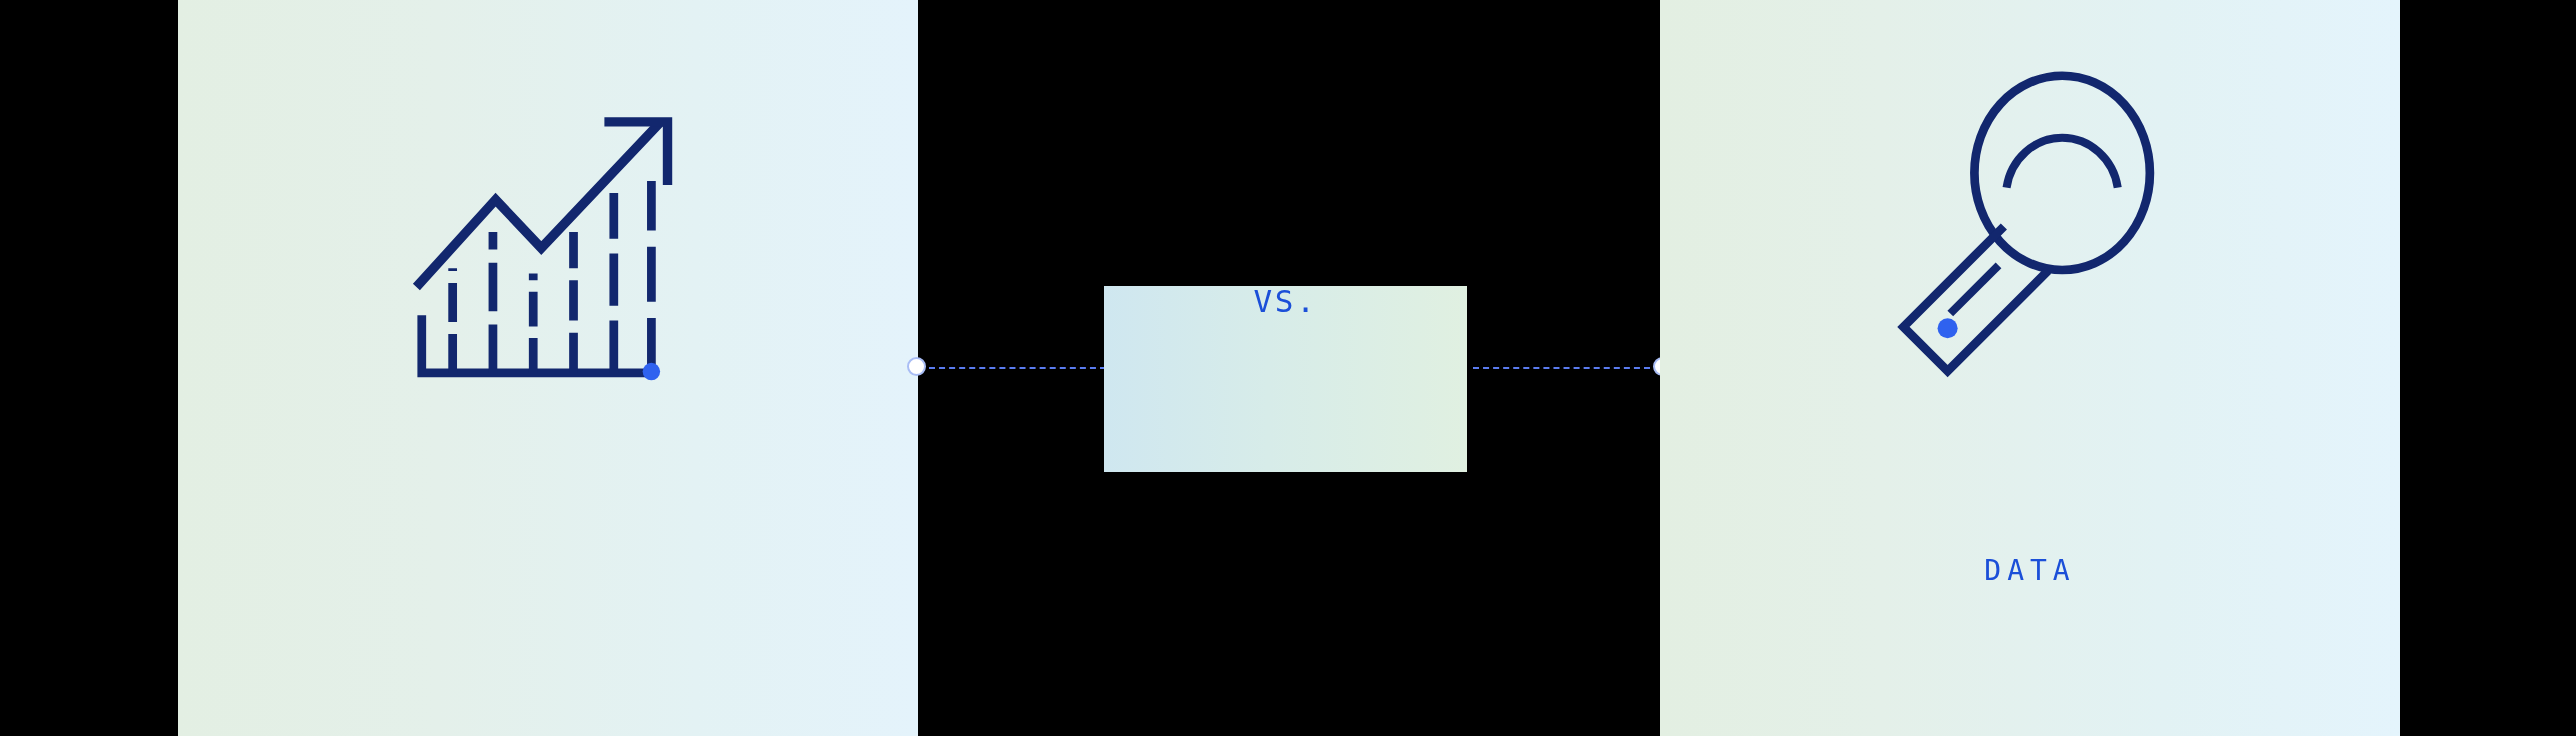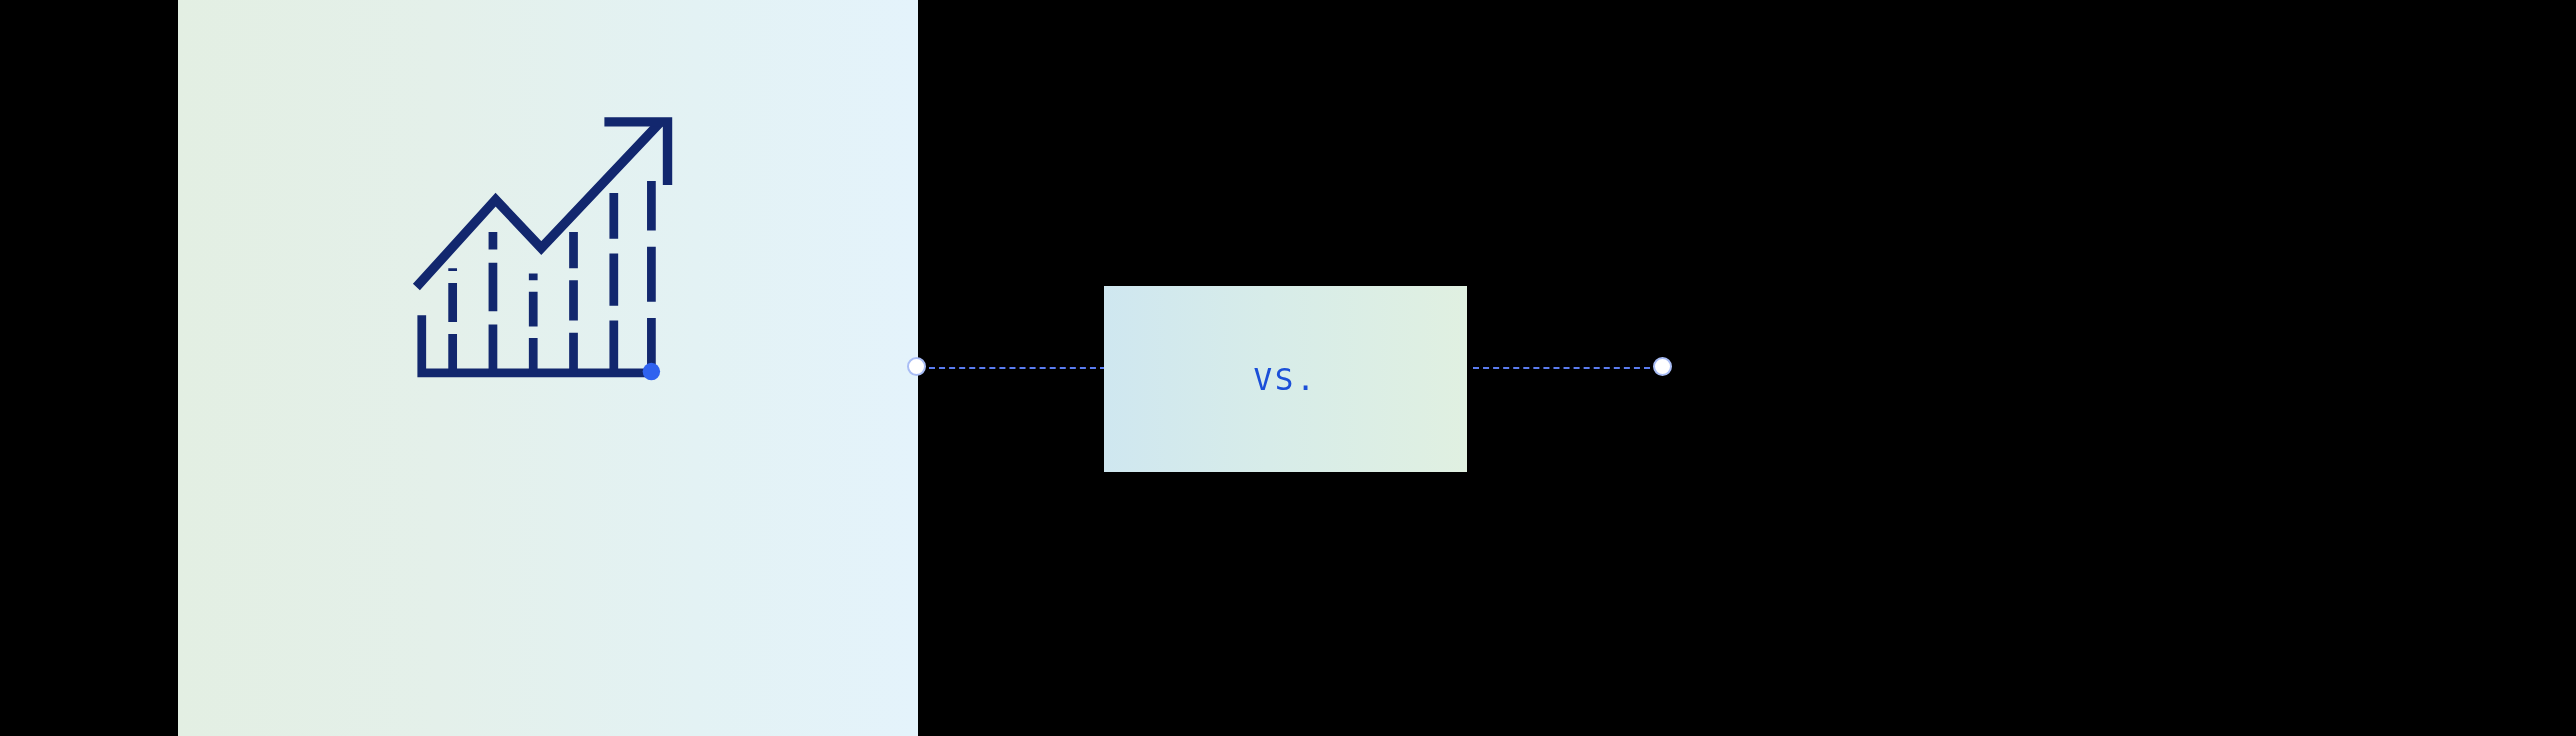--- a/index.html
+++ b/index.html
@@ -95,21 +95,20 @@
 
   
   .vs-box {
     position: absolute;
     left: 1104px;
     top: 286px;
     width: 363px;
     height: 186px;
     background: linear-gradient(to right, #cfe7f0 0%, #d7ece9 45%, #e0f0e1 100%);
     display: flex;
-    align-items: center;
     justify-content: center;
   }
   .vs-text {
     color: #1b4fd8;
     font-size: 31px;
     letter-spacing: 2.7px;
     font-family: "DejaVu Sans Mono", "Liberation Mono", monospace;
     line-height: 1;
   }
 </style>
@@ -147,15 +146,35 @@
     <div class="conn-node conn-node-left"></div>
     <div class="conn-line conn-line-left"></div>
     <div class="conn-line conn-line-right"></div>
     <div class="conn-node conn-node-right"></div>
   </div>
 
   <div class="vs-box">
     <span class="vs-text">VS.</span>
   </div>
 
+  <div class="panel panel-right">
+
+    <div class="panel-icon icon-search">
+      <svg width="288" height="335" viewBox="0 0 430 500" xmlns="http://www.w3.org/2000/svg">
+        <g stroke="#12276e" fill="none" stroke-width="13" stroke-linecap="butt" stroke-linejoin="miter">
+
+          <ellipse cx="263" cy="158" rx="131" ry="145"></ellipse>
+
+          <path d="M 180 180 A 84 88 0 0 1 346 180" stroke-width="12"></path>
+
+          <path d="M 176 238 L 26 388 L 92 454 L 242 304"></path>
+
+          <path d="M 168 296 L 96 368" stroke-width="12"></path>
+        </g>
+        <circle cx="92" cy="390" r="15" fill="#2f62ef"></circle>
+      </svg>
+    </div>
+
+    <div class="panel-label">DATA</div>
+  </div>
 
 </div>
 
 
 </body></html>

